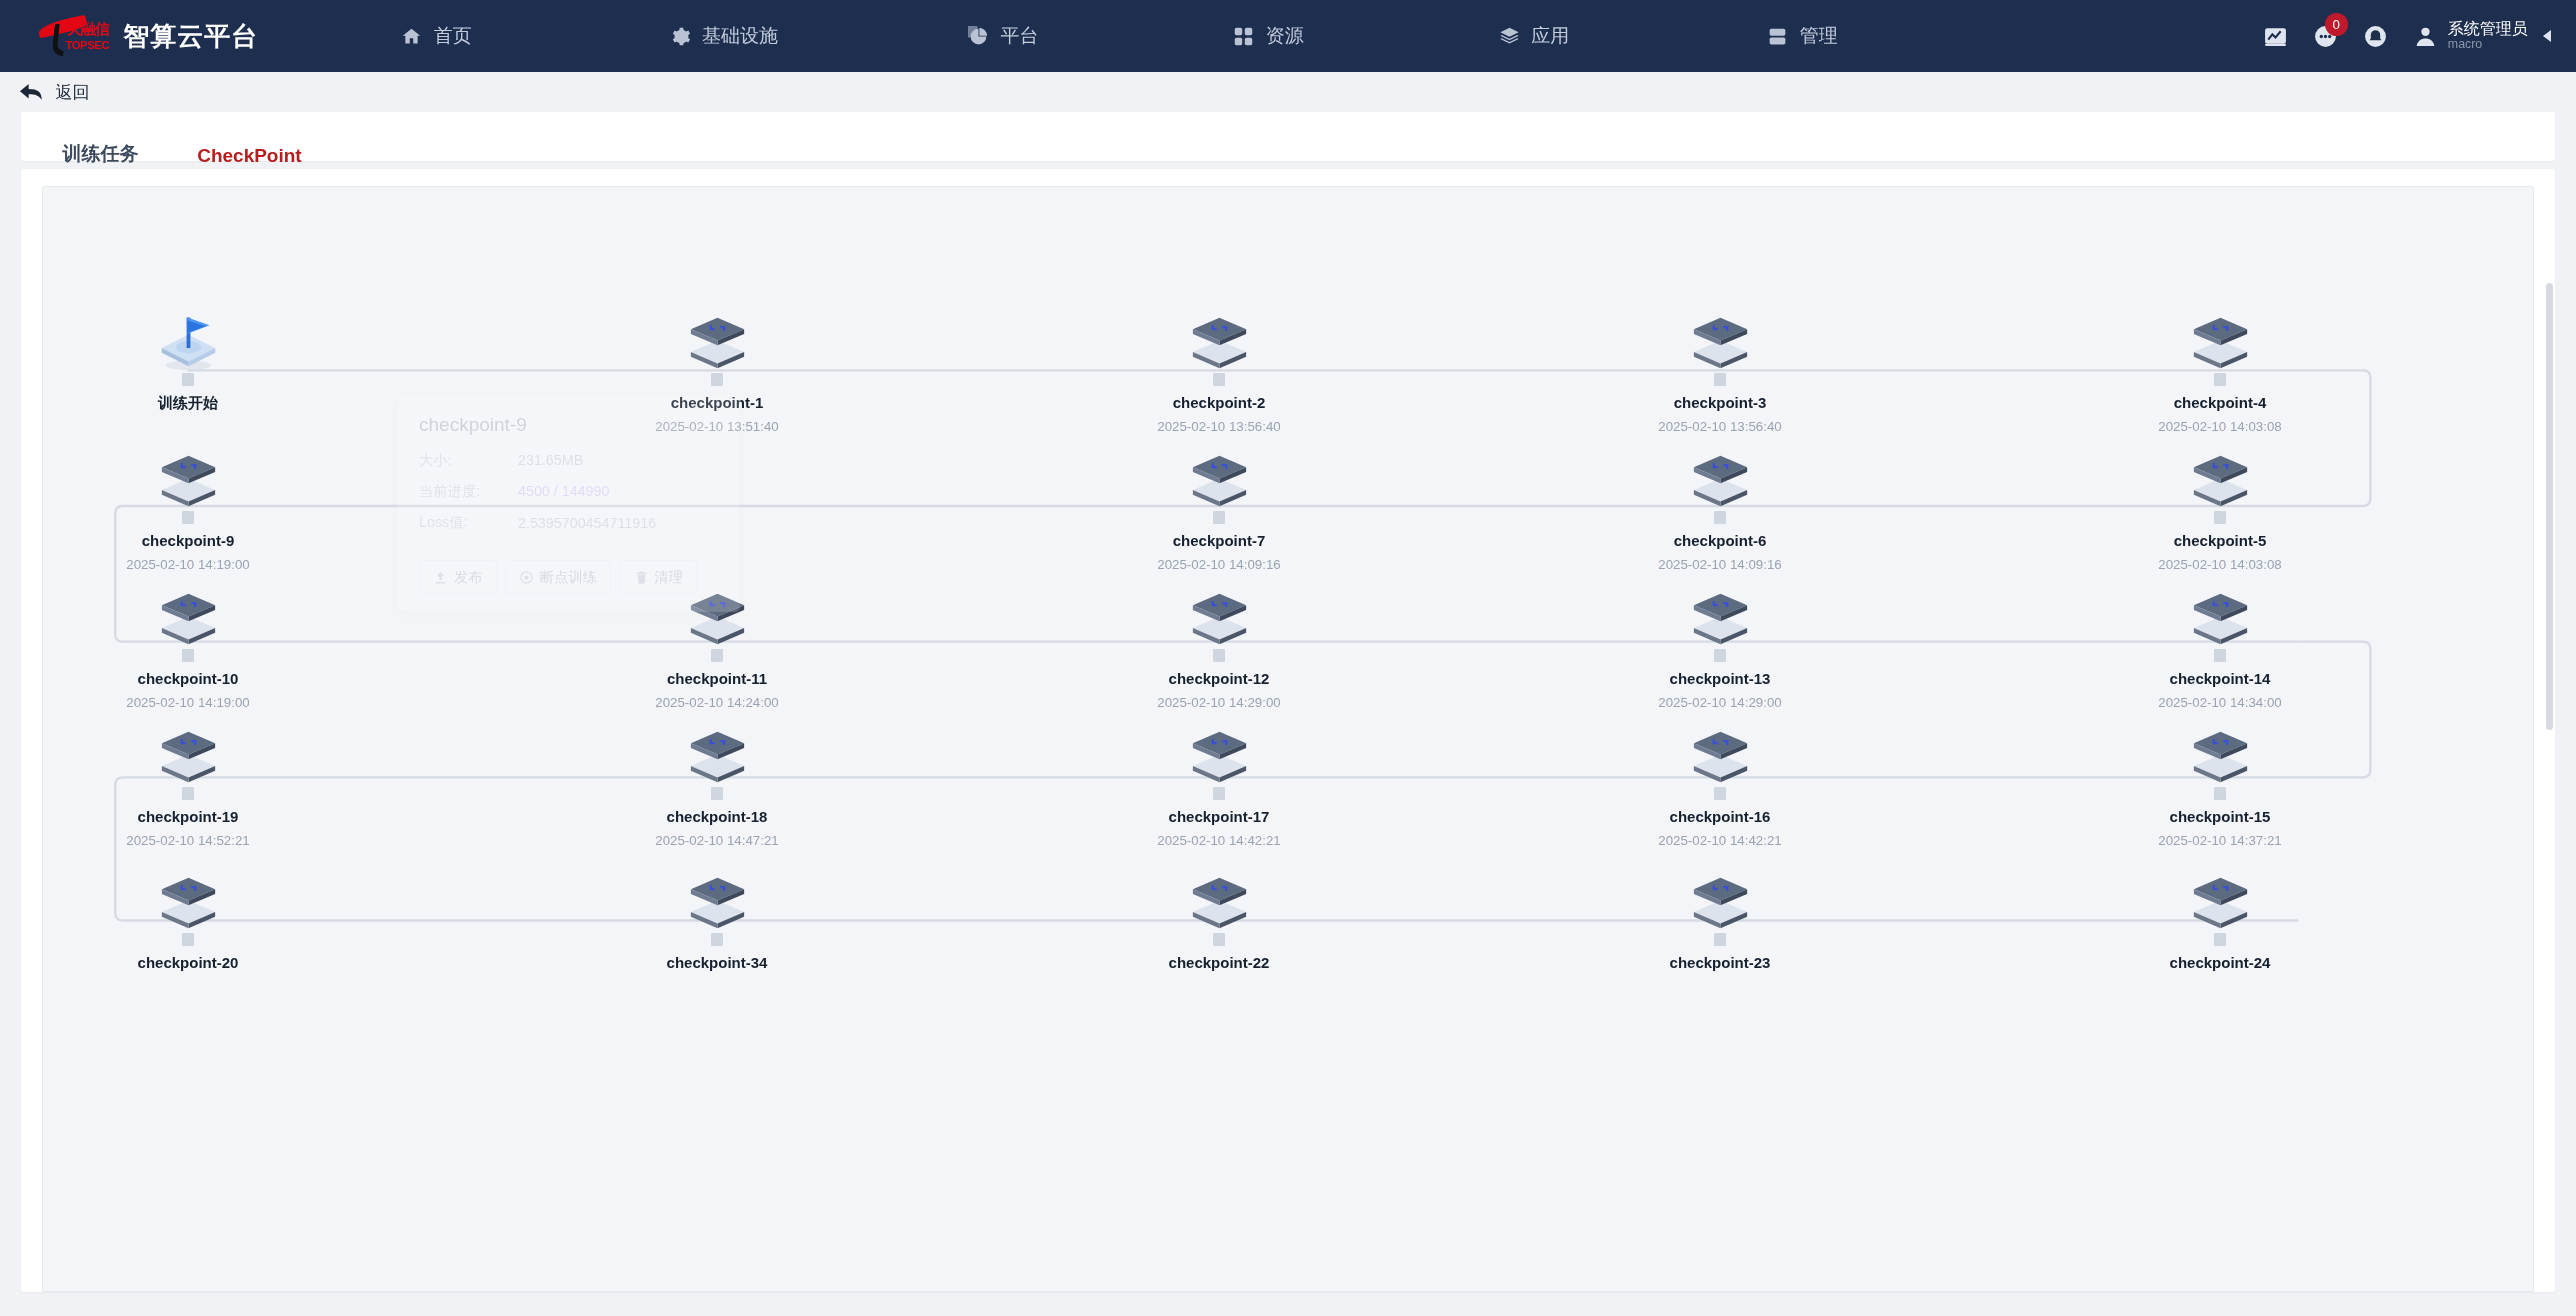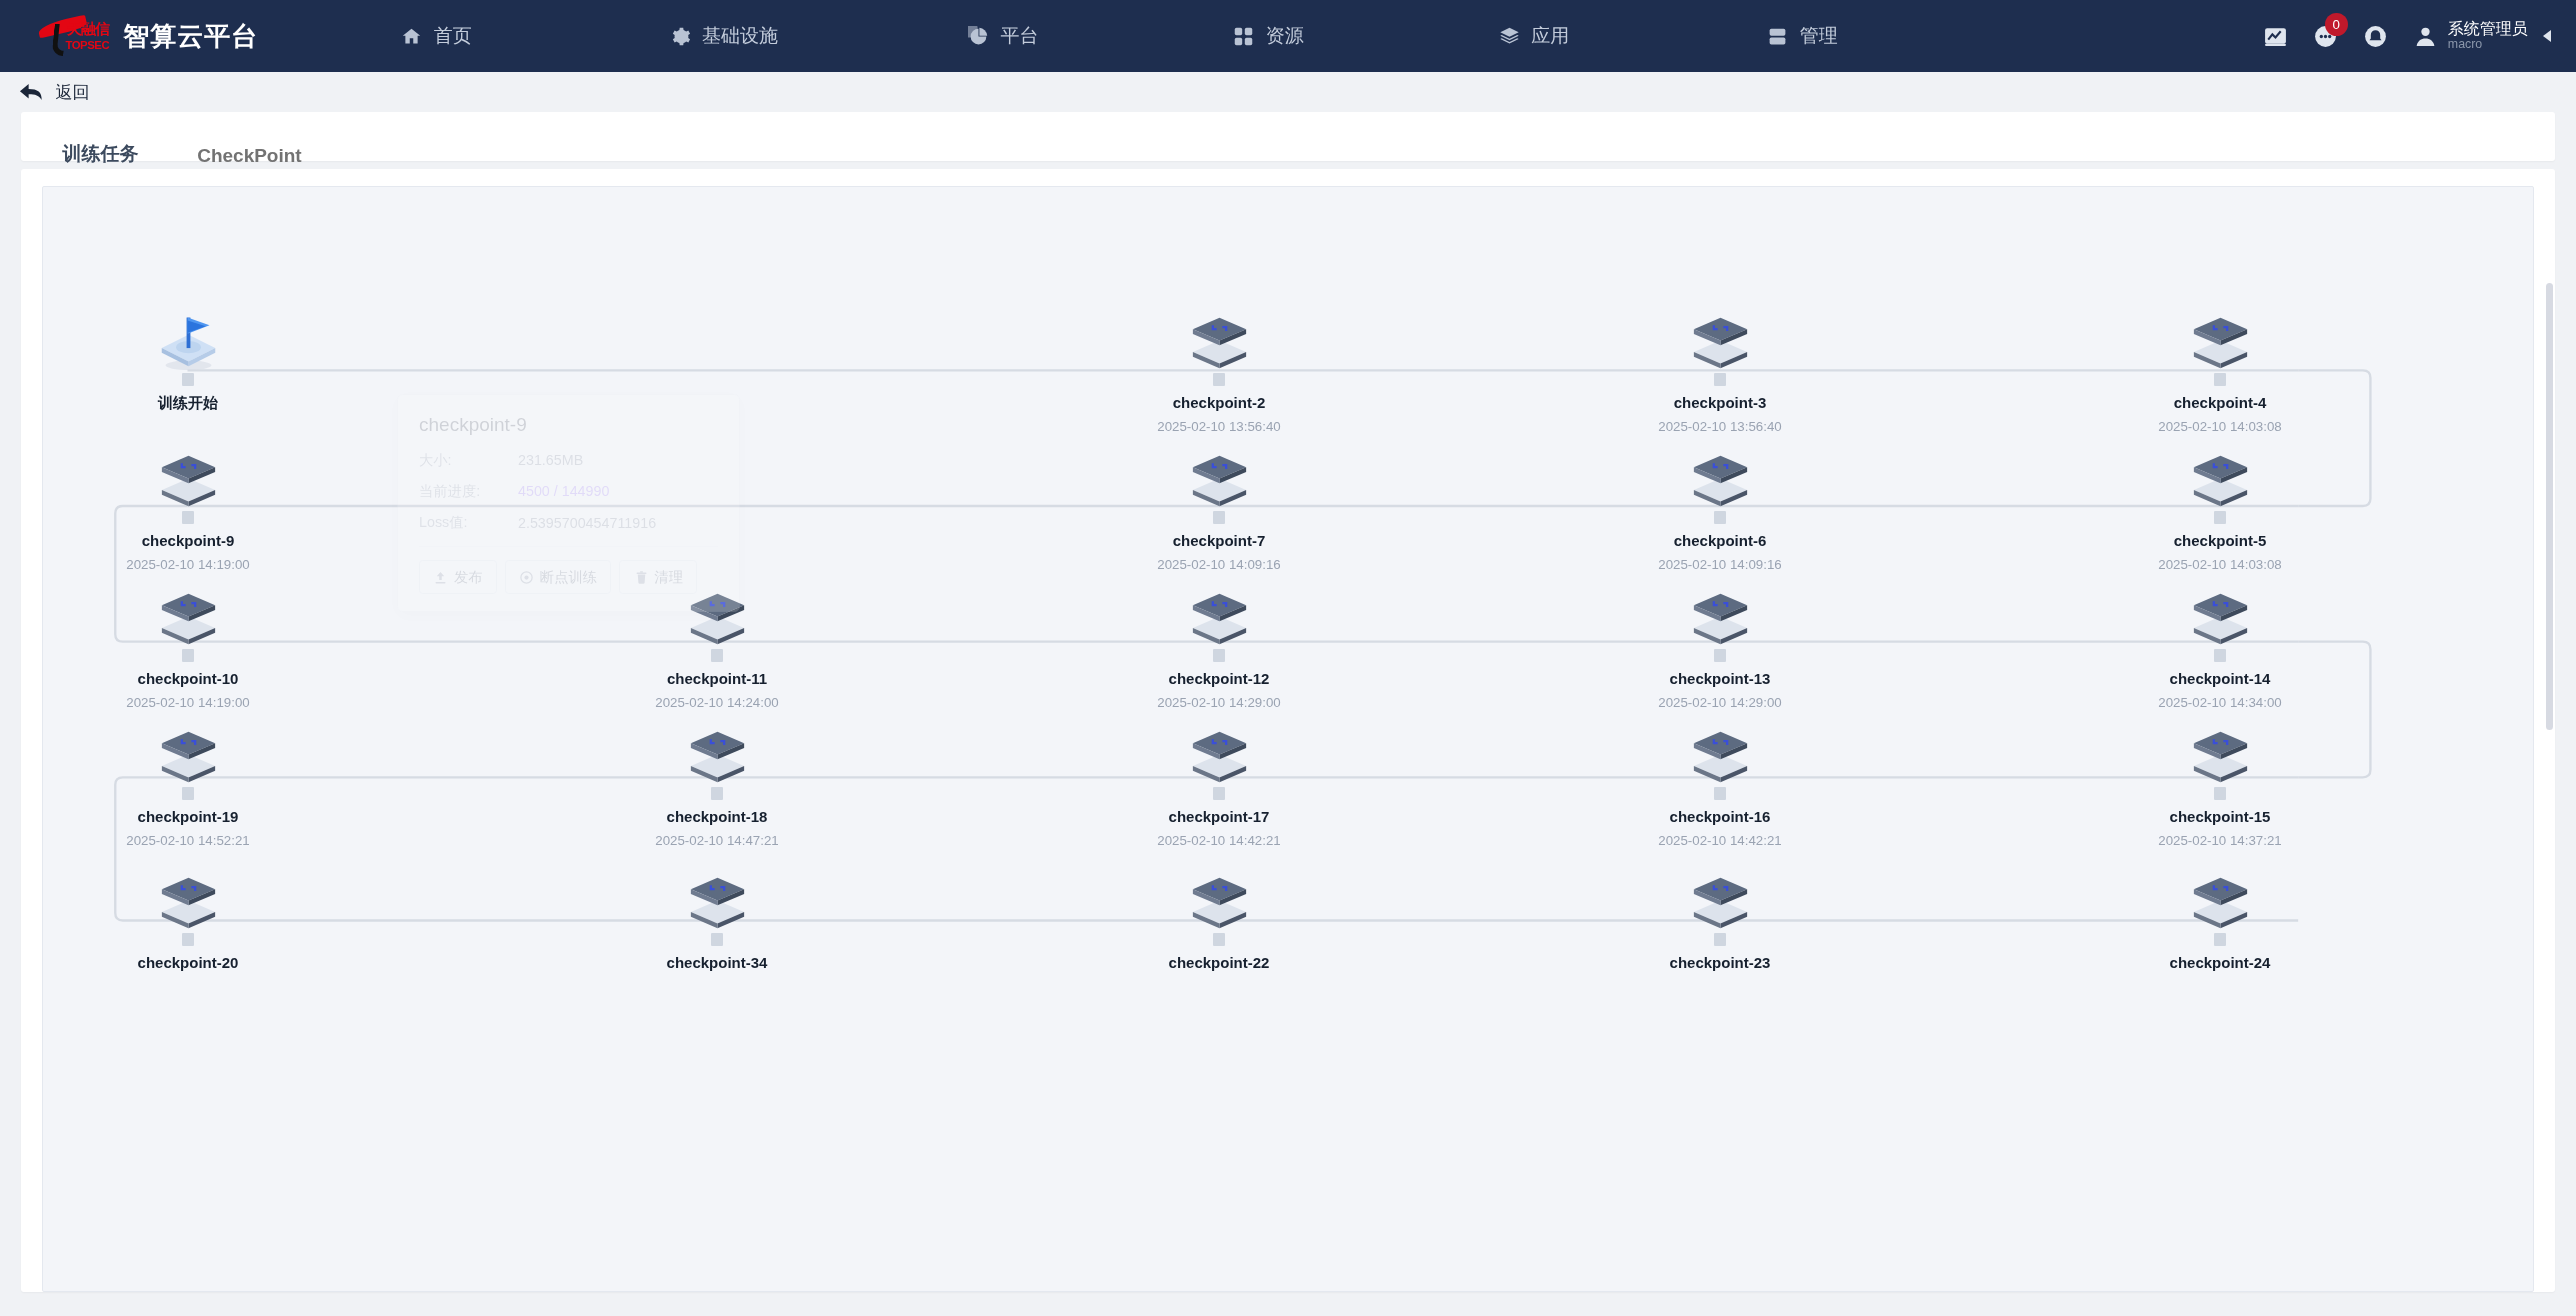--- a/index.html
+++ b/index.html
@@ -94,21 +94,21 @@
     border-radius: 2.9px;
     height: 49px;
     box-shadow: 0 1px 1.9px rgba(0,0,0,0.04);
   }
   .tabs { display: flex; align-items: flex-end; height: 66px; padding-left: 30px; gap: 36px; }
   .tab {
     font-size: 19px; font-weight: 700; color: #3c4a5e;
     padding: 0 11.4px 11.4px 11.4px; cursor: pointer;
     position: relative; white-space: nowrap;
   }
-  .tab.active { color: #737373; }
+  .tab.active { color: #b91c1c; }
   .tab.active::after {
     content: ""; position: absolute; left: 0; right: 0; bottom: 0;
     height: 3.8px; background: #b01e28;
   }
 
   
   .panel {
     margin: 7.6px 21px 0 21px;
     background: #ffffff;
     border-radius: 2.9px;
@@ -353,20 +353,37 @@
             <ellipse cx="34" cy="41" rx="13" ry="6.5" fill="#bdd4ef"></ellipse>
             <path d="M32 10 L32 42 L36 42 L36 10z" fill="#2e6fd4"></path>
             <path d="M33 10 L56 18 L33 27z" fill="#4f96f0"></path>
             <path d="M33 13 L52 19 L33 26z" fill="#2b74de"></path>
           </svg>
         </div>
         <div class="node-port"></div>
         <div class="node-title">训练开始</div>
       </div>
 
+      <div class="node" style="left:674px; top:112px;">
+        <div class="node-icon">
+          <svg width="61" height="59" viewBox="0 0 64 62">
+            <path d="M32 30 60 42 32 54 4 42z" fill="#dde3ec"></path>
+            <path d="M32 54 60 42v5L32 59z" fill="#4a5568"></path>
+            <path d="M32 54 4 42v5l28 12z" fill="#6b7688"></path>
+            <path d="M32 6 60 18 32 30 4 18z" fill="#5d6b81"></path>
+            <path d="M32 30 60 18v5L32 35z" fill="#3e4a5c"></path>
+            <path d="M32 30 4 18v5l28 12z" fill="#6f7b90"></path>
+            <path d="M25 14 l0 4 4 0" stroke="#3a4fd8" stroke-width="2.4" fill="none"></path>
+            <path d="M39 20 l0-4-4 0" stroke="#3a4fd8" stroke-width="2.4" fill="none"></path>
+          </svg>
+        </div>
+        <div class="node-port"></div>
+        <div class="node-title">checkpoint-1</div>
+        <div class="node-time">2025-02-10 13:51:40</div>
+      </div>
 
       <div class="node" style="left:1176px; top:112px;">
         <div class="node-icon">
           <svg width="61" height="59" viewBox="0 0 64 62">
               <path d="M32 30 60 42 32 54 4 42z" fill="#dde3ec"></path>
               <path d="M32 54 60 42v5L32 59z" fill="#4a5568"></path>
               <path d="M32 54 4 42v5l28 12z" fill="#6b7688"></path>
               <path d="M32 6 60 18 32 30 4 18z" fill="#5d6b81"></path>
               <path d="M32 30 60 18v5L32 35z" fill="#3e4a5c"></path>
               <path d="M32 30 4 18v5l28 12z" fill="#6f7b90"></path>

